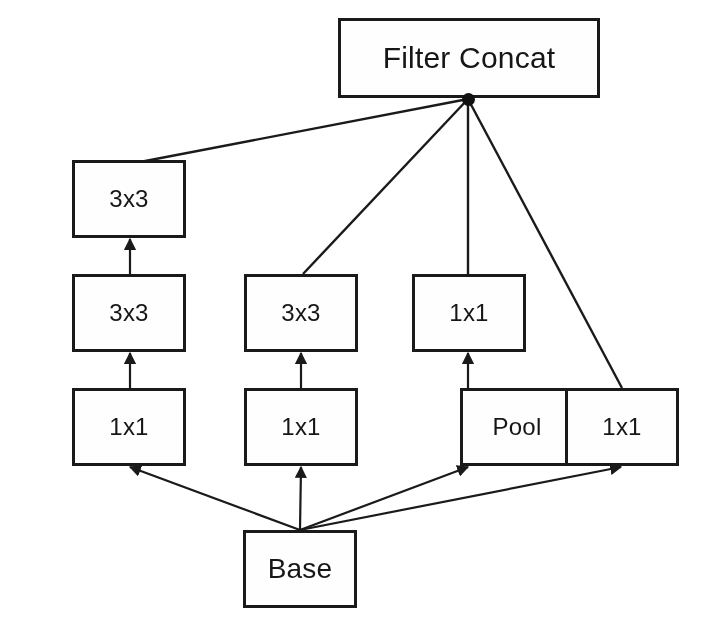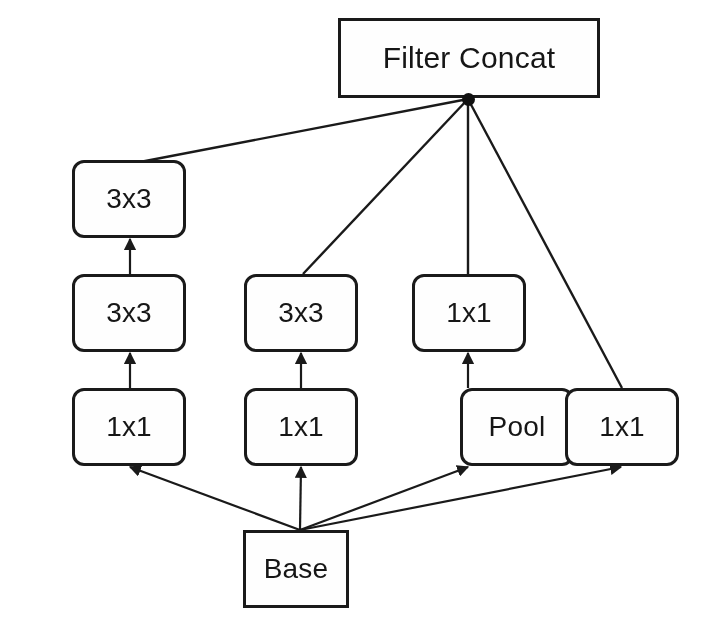--- a/index.html
+++ b/index.html
@@ -35,21 +35,21 @@
     color: #161616;
     letter-spacing: 0.2px;
     z-index: 3;
   }
   .node-label {
     display: block;
     line-height: 1;
     white-space: nowrap;
   }
   .node.concat { font-size: 30px; }
-  .node.op     { font-size: 28px; border-radius: 12px; }
+  .node.op     { font-size: 24px; }
   .node.base   { font-size: 28px; }
   .junction {
     position: absolute;
     width: 13px;
     height: 13px;
     border-radius: 50%;
     background: #111111;
     z-index: 4;
   }
 </style>
@@ -103,18 +103,18 @@
       </div>
       <div class="node op" style="left: 412px; top: 274px; width: 114px; height: 78px;">
         <span class="node-label">1x1</span>
       </div>
       <div class="node op" style="left: 412px; top: 388px; width: 114px; height: 78px; margin-left: 48px;">
         <span class="node-label">Pool</span>
       </div>
       <div class="node op" style="left: 565px; top: 388px; width: 114px; height: 78px;">
         <span class="node-label">1x1</span>
       </div>
-      <div class="node base" style="left: 243px; top: 530px; width: 106px; height: 78px;">
+      <div class="node base" style="left: 243px; top: 530px; width: 114px; height: 78px;">
         <span class="node-label">Base</span>
       </div>
     </div>
 
 </div>
 
 </body></html>

